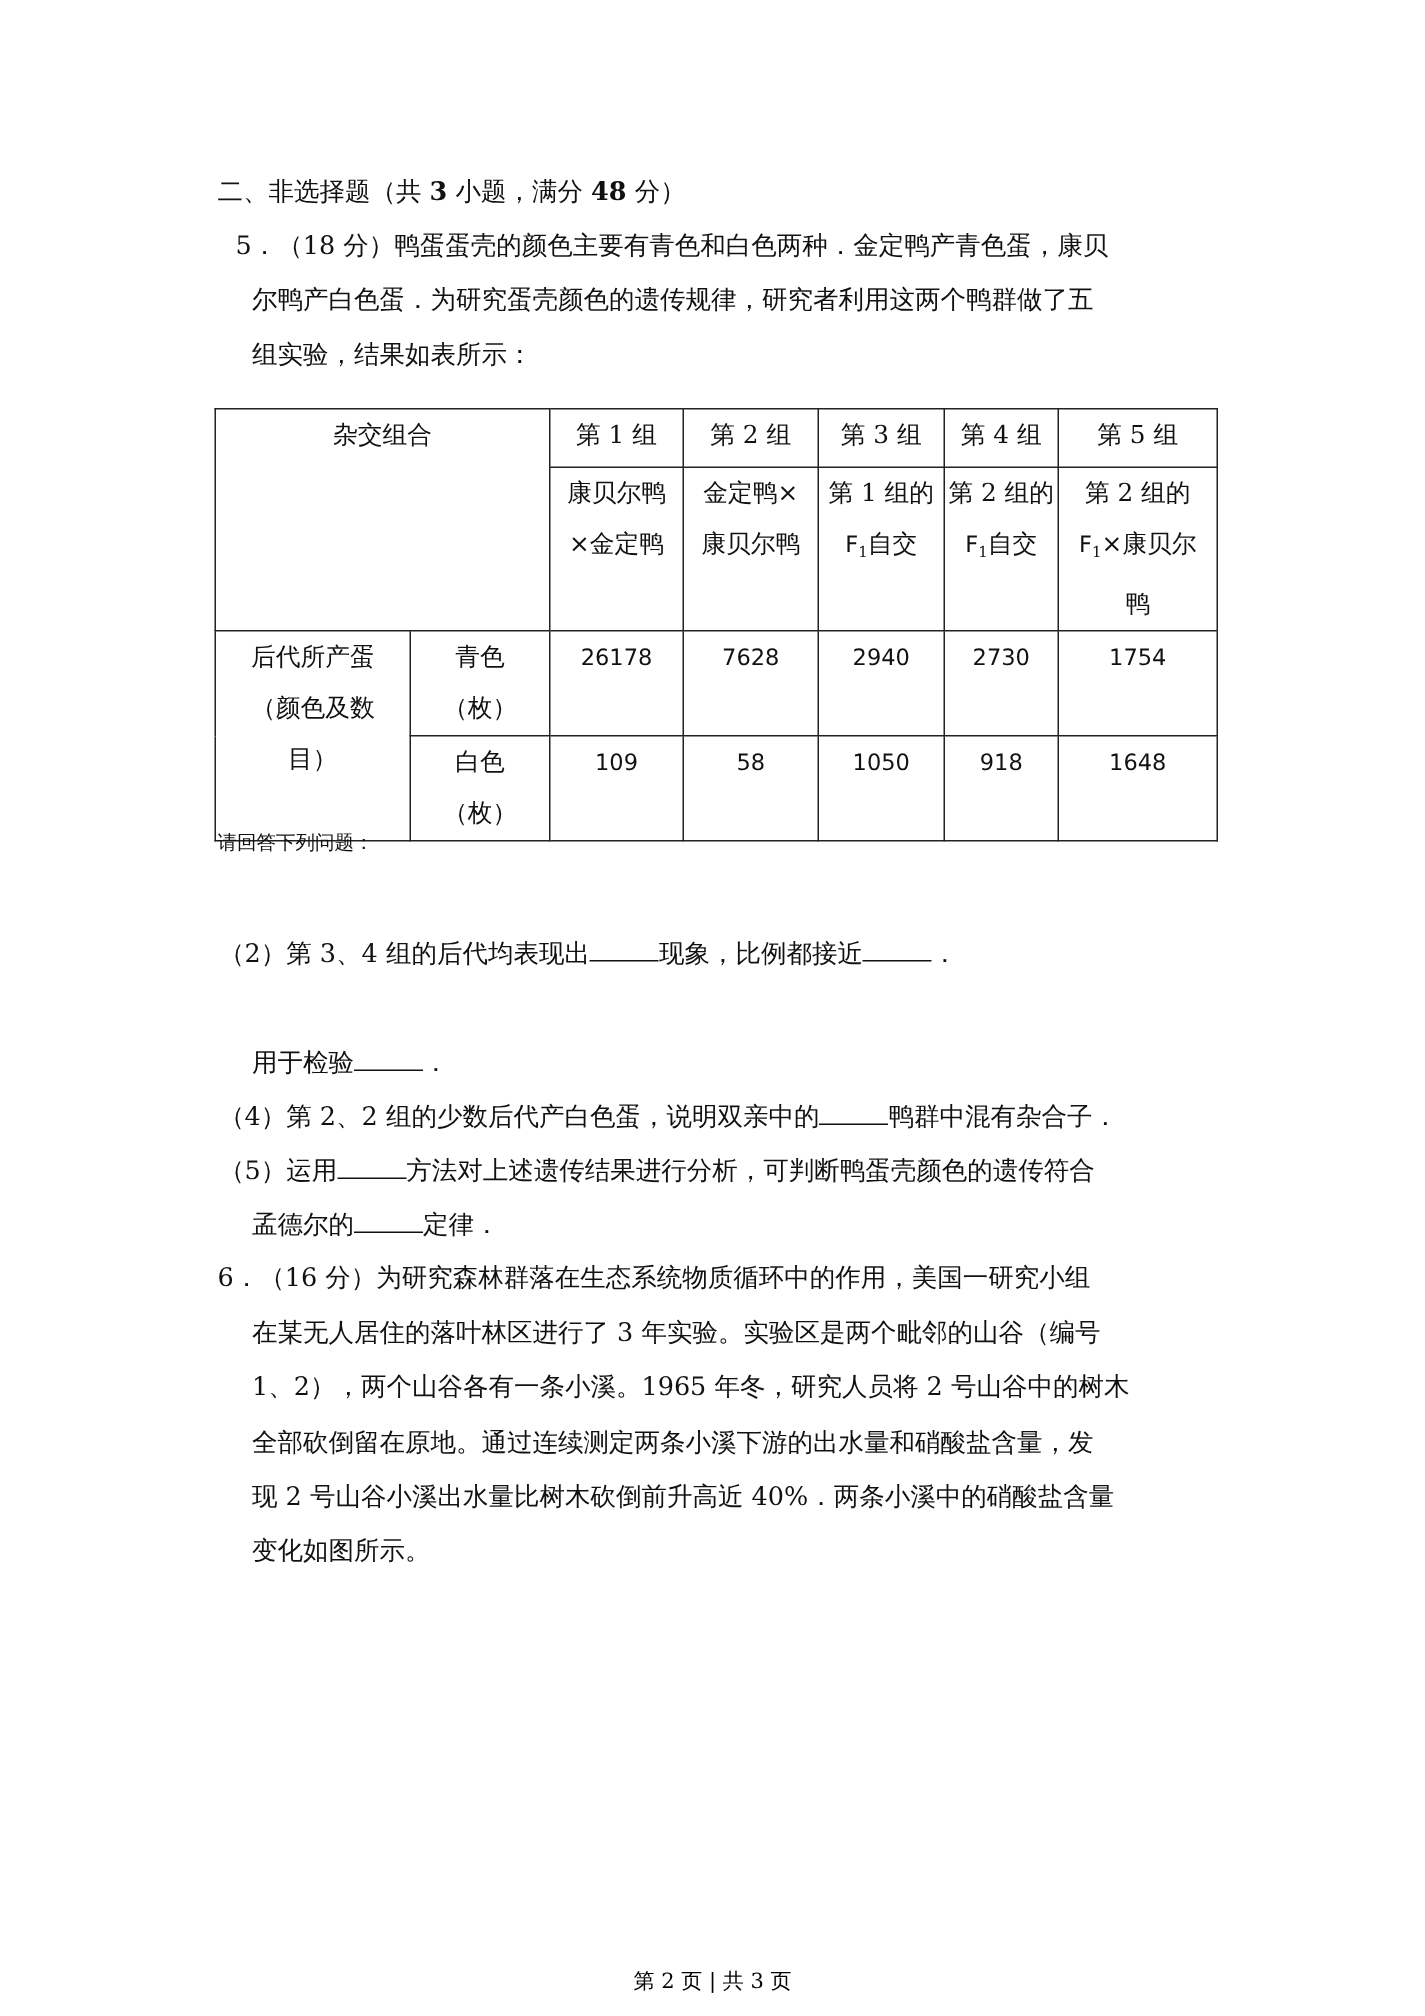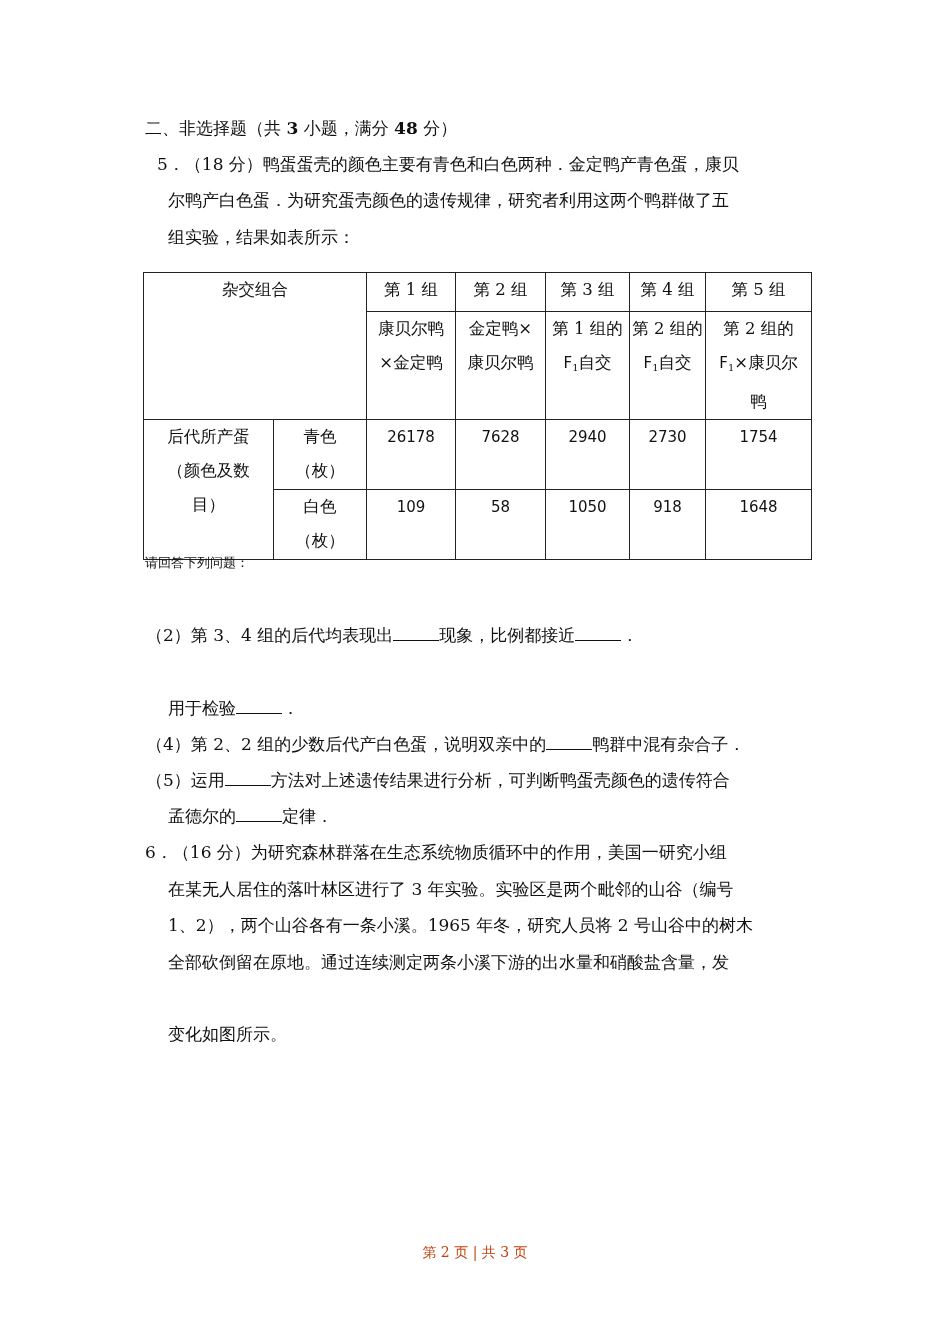--- a/index.html
+++ b/index.html
@@ -9,22 +9,22 @@
   .line { position: absolute; left: 145px; font-size: 17px; line-height: 20px; white-space: nowrap; }
   .ind { left: 168px; }
   .b { font-weight: bold; }
   .blank { display: inline-block; width: 46px; border-bottom: 1.5px solid #111; height: 16px; vertical-align: baseline; }
   table.t { position: absolute; left: 143px; top: 272px; border-collapse: collapse;
             font-size: 16.5px; }
   table.t td { border: 1.5px solid #222; text-align: center; vertical-align: top;
                padding: 0; line-height: 34px; }
   .num { font-family: "DejaVu Sans", "Liberation Sans", sans-serif; font-size: 15px; }
   .sub { font-size: 10px; vertical-align: -3px; }
-  .footer { position: absolute; top: 1244px; left: 0; width: 950px; text-align: center;
-            font-size: 14px; color: #c2410c; }
+  .footer { position: absolute; top: 1312px; left: 0; width: 950px; text-align: center;
+            font-size: 14px; color: #000000; }
 </style>
 </head>
 <body>
 
 <div class="page">
 
   <div class="line" style="top:118px;"><span>二、非选择题（共 </span><span class="b">3</span><span> 小题，满分 </span><span class="b">48</span><span> 分）</span></div>
 
   <div class="line" style="top:154px;margin-left:12px;">5．（18 分）鸭蛋蛋壳的颜色主要有青色和白色两种．金定鸭产青色蛋，康贝</div>
   <div class="line ind" style="top:190px;">尔鸭产白色蛋．为研究蛋壳颜色的遗传规律，研究者利用这两个鸭群做了五</div>
@@ -111,16 +111,17 @@
 
   <div class="line" style="top:733px; left:146px;"><span>（4）第 2、2 组的少数后代产白色蛋，说明双亲中的</span><span class="blank"></span><span>鸭群中混有杂合子．</span></div>
 
   <div class="line" style="top:769px; left:146px;"><span>（5）运用</span><span class="blank"></span><span>方法对上述遗传结果进行分析，可判断鸭蛋壳颜色的遗传符合</span></div>
   <div class="line ind" style="top:805px;"><span>孟德尔的</span><span class="blank"></span><span>定律．</span></div>
 
   <div class="line" style="top:842px;">6．（16 分）为研究森林群落在生态系统物质循环中的作用，美国一研究小组</div>
   <div class="line ind" style="top:879px;">在某无人居住的落叶林区进行了 3 年实验。实验区是两个毗邻的山谷（编号</div>
   <div class="line ind" style="top:915px;">1、2），两个山谷各有一条小溪。1965 年冬，研究人员将 2 号山谷中的树木</div>
   <div class="line ind" style="top:952px;">全部砍倒留在原地。通过连续测定两条小溪下游的出水量和硝酸盐含量，发</div>
+  <div class="line ind" style="top:988px;">现 2 号山谷小溪出水量比树木砍倒前升高近 40%．两条小溪中的硝酸盐含量</div>
   <div class="line ind" style="top:1024px;">变化如图所示。</div>
 
   <div class="footer">第 2 页 | 共 3 页</div>
 </div>
 
 </body></html>

